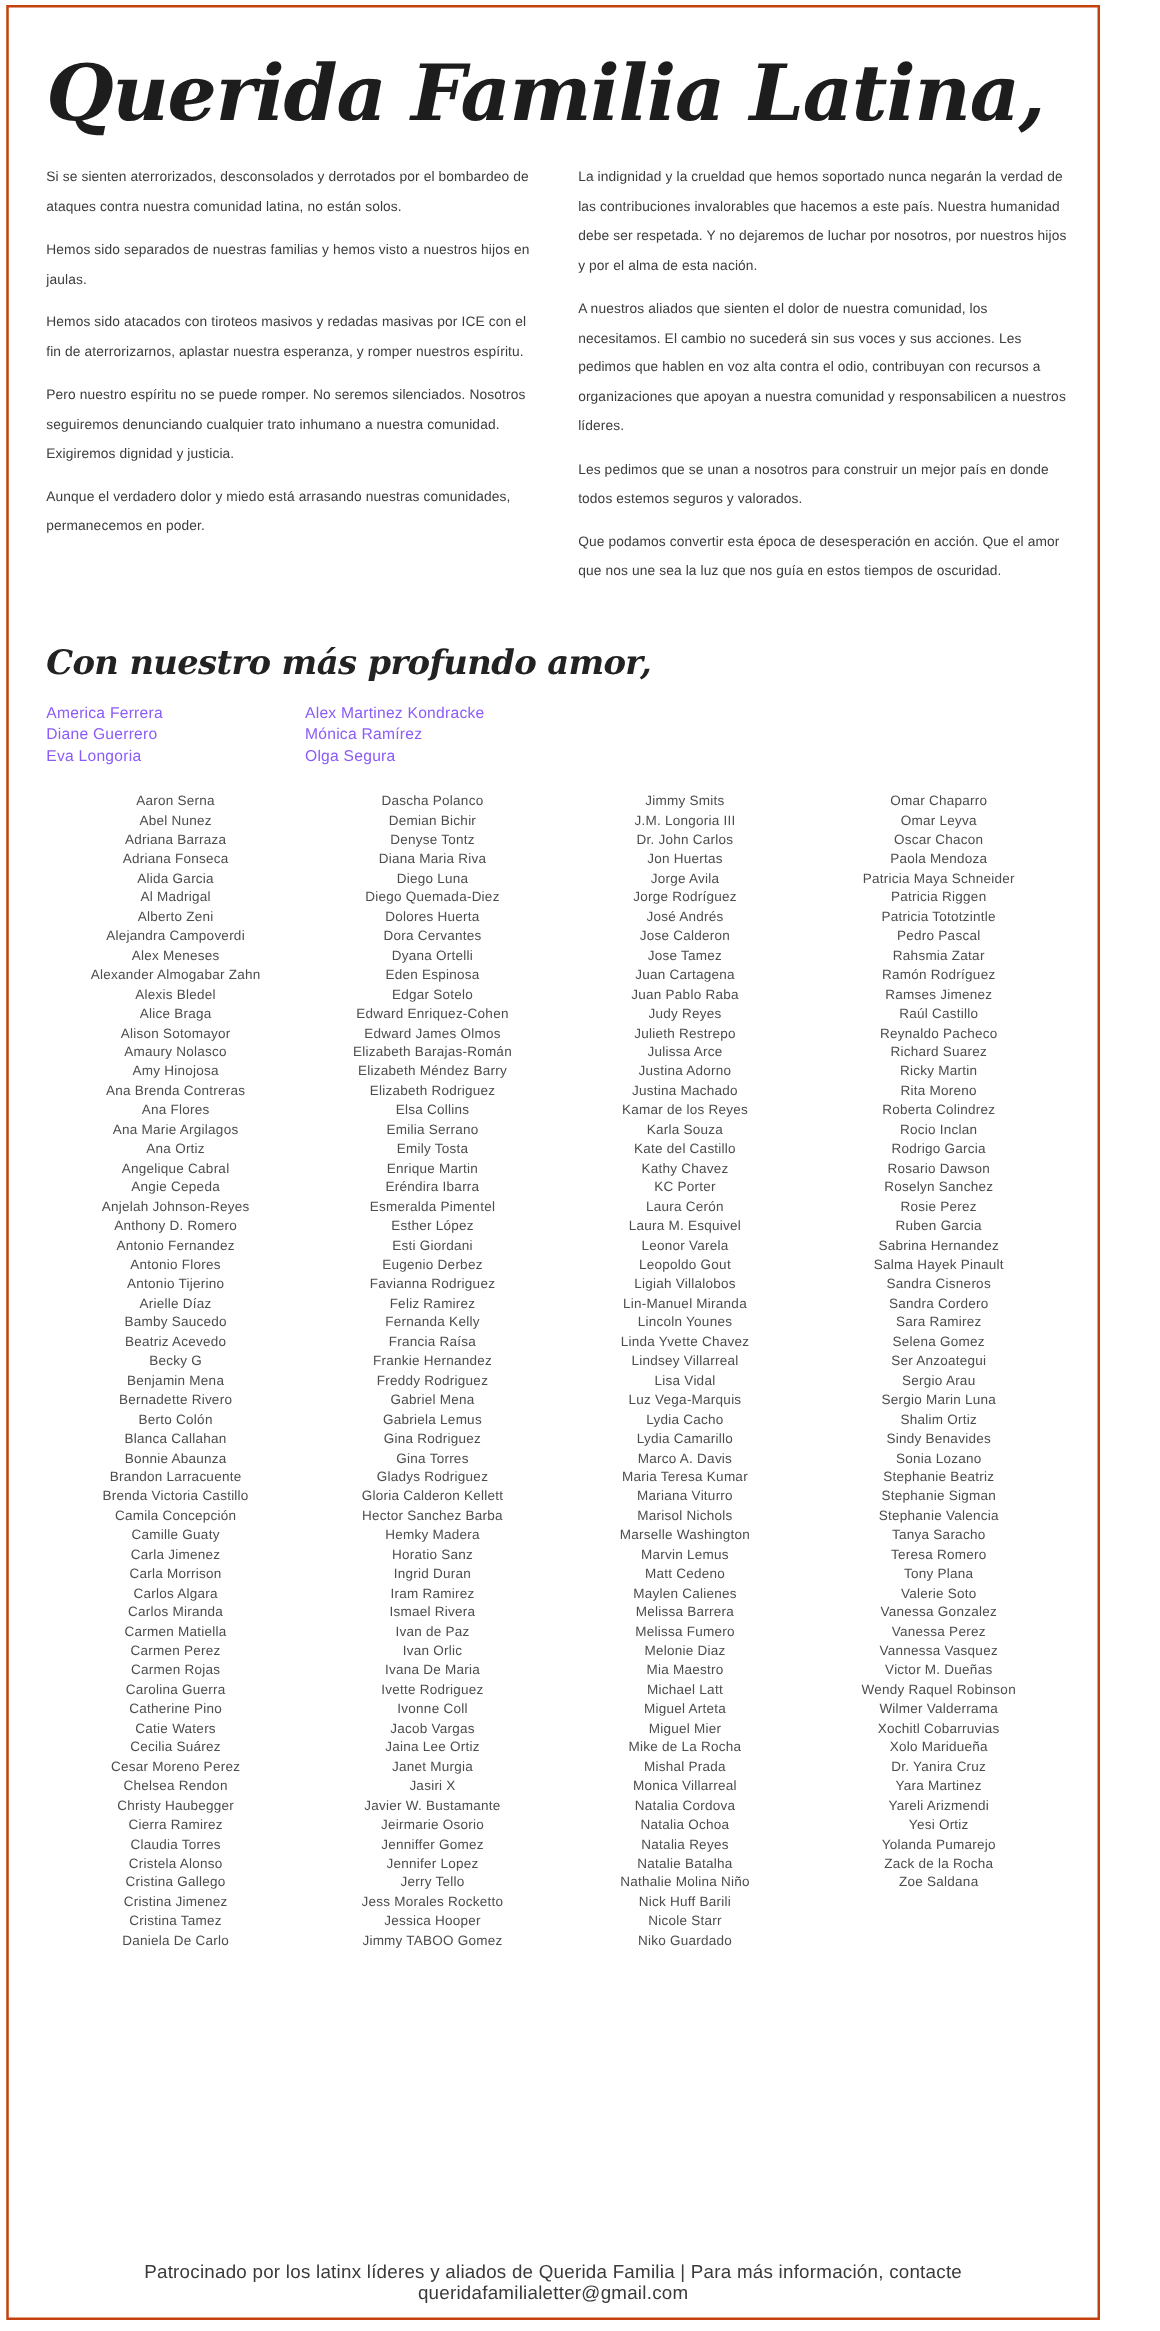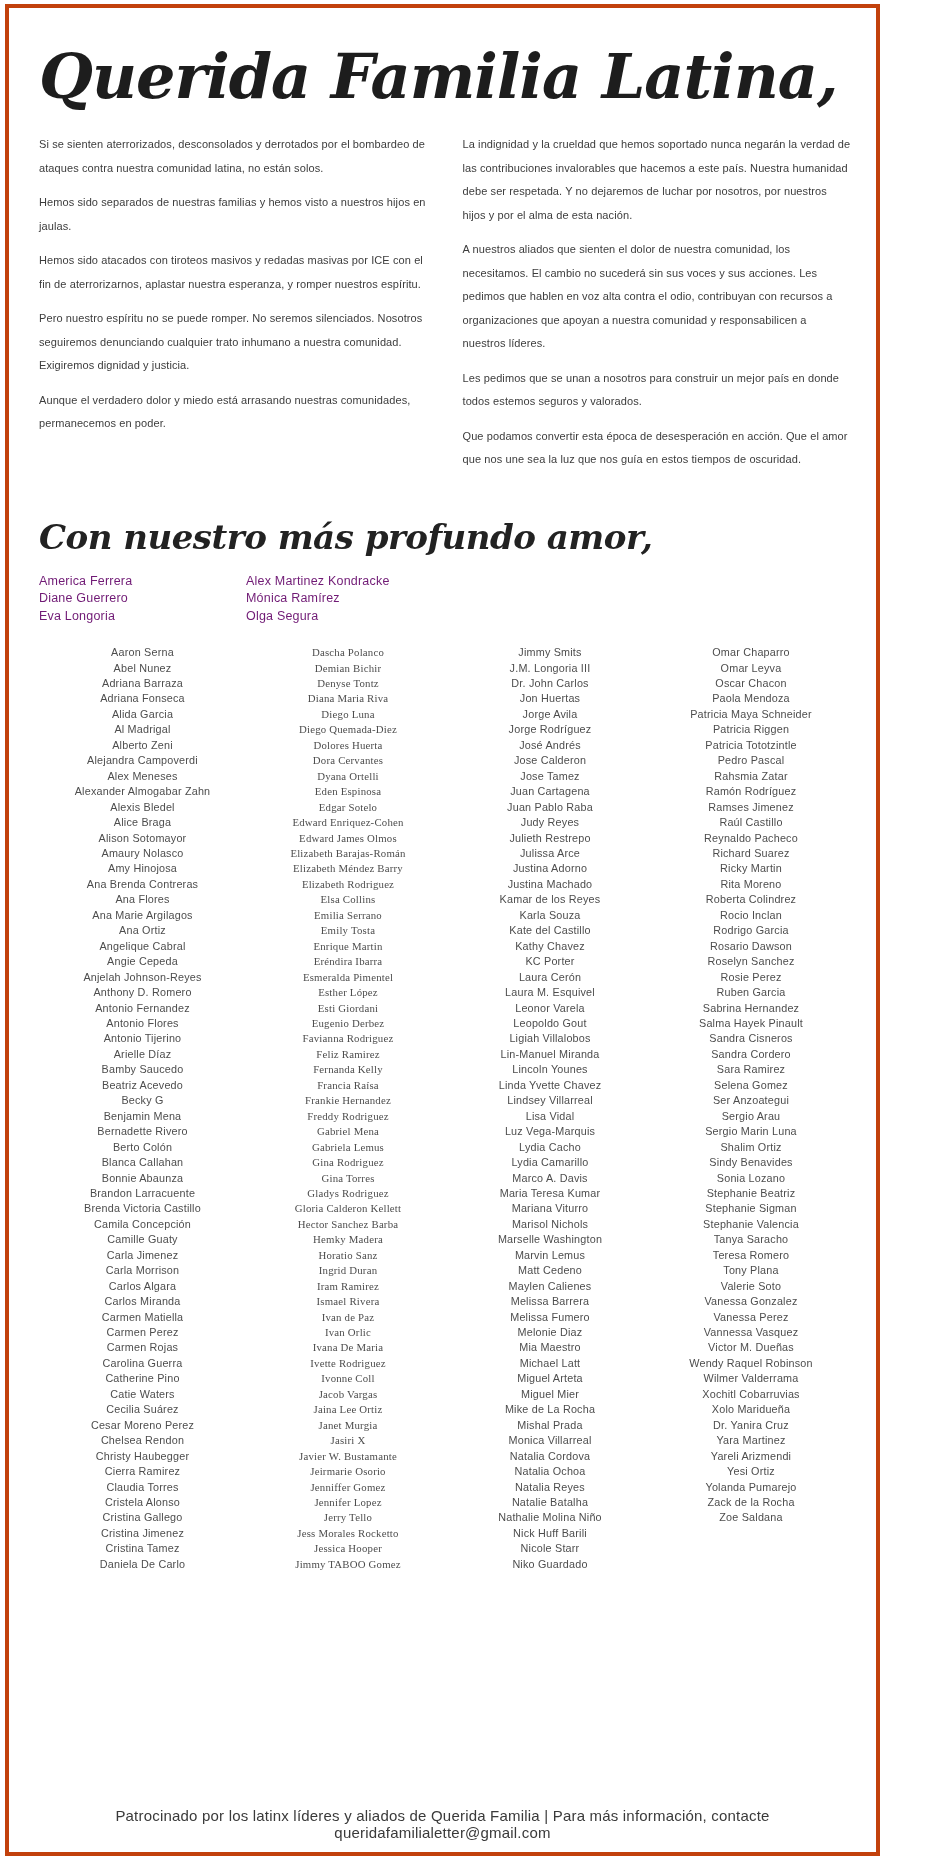--- a/index.html
+++ b/index.html
@@ -5,21 +5,21 @@
   html, body { margin:0; padding:0; }
   body {
     width:928px; height:1865px; background:#ffffff;
     font-family:"Liberation Sans", sans-serif;
     position:relative; overflow:hidden;
   }
   .frame {
     position:absolute; left:5px; top:4px;
     width:875px; height:1852px;
     box-sizing:border-box;
-    border:4px solid #c2410c;
+    border:2px solid #c2410c;
     background:#ffffff;
   }
   .content { padding:36px 24px 0 30px; }
 
   .title {
     font-family:"DejaVu Serif", serif;
     font-style:italic; font-weight:bold;
     font-size:62px; line-height:1.05;
     color:#1d1d1d; letter-spacing:-1px;
     margin:0 0 24px 0; white-space:nowrap;
@@ -29,41 +29,41 @@
   .letter-col {
     width:392px;
     font-size:11px; line-height:23.5px;
     color:#3c3c3c; letter-spacing:0.1px;
   }
   .letter-col p { margin:0 0 11px 0; }
 
   .signoff {
     font-family:"DejaVu Serif", serif;
     font-style:italic; font-weight:bold;
-    font-size:34px; color:#222222;
+    font-size:27px; color:#222222;
     margin:34px 0 16px 0; letter-spacing:-0.5px;
   }
 
   .featured { display:flex; }
   .featured-col {
     width:207px;
     font-size:12.5px; line-height:17.5px;
-    color:#701a75; letter-spacing:0.2px;
+    color:#8b5cf6; letter-spacing:0.2px;
   }
   .featured-col.wide { width:auto; }
 
   .names { display:flex; margin-top:20px; }
   .names-col {
     font-size:10.8px; line-height:15.45px;
     color:#4d4d4d; letter-spacing:0.2px;
     white-space:nowrap;
     text-align:center;
   }
   .names-col.c1 { width:207px; }
-  .names-col.c2 { width:204px;font-family:Liberation Serif, serif; }
+  .names-col.c2 { width:204px; }
   .names-col.c3 { width:200px; }
   .names-col.c4 { flex:1; }
 
   .footer {
     position:absolute; left:0; right:0; bottom:11px;
     text-align:center;
     font-size:15px; color:#3a3a3a; letter-spacing:0.2px;
   }
 </style>
 </head>

